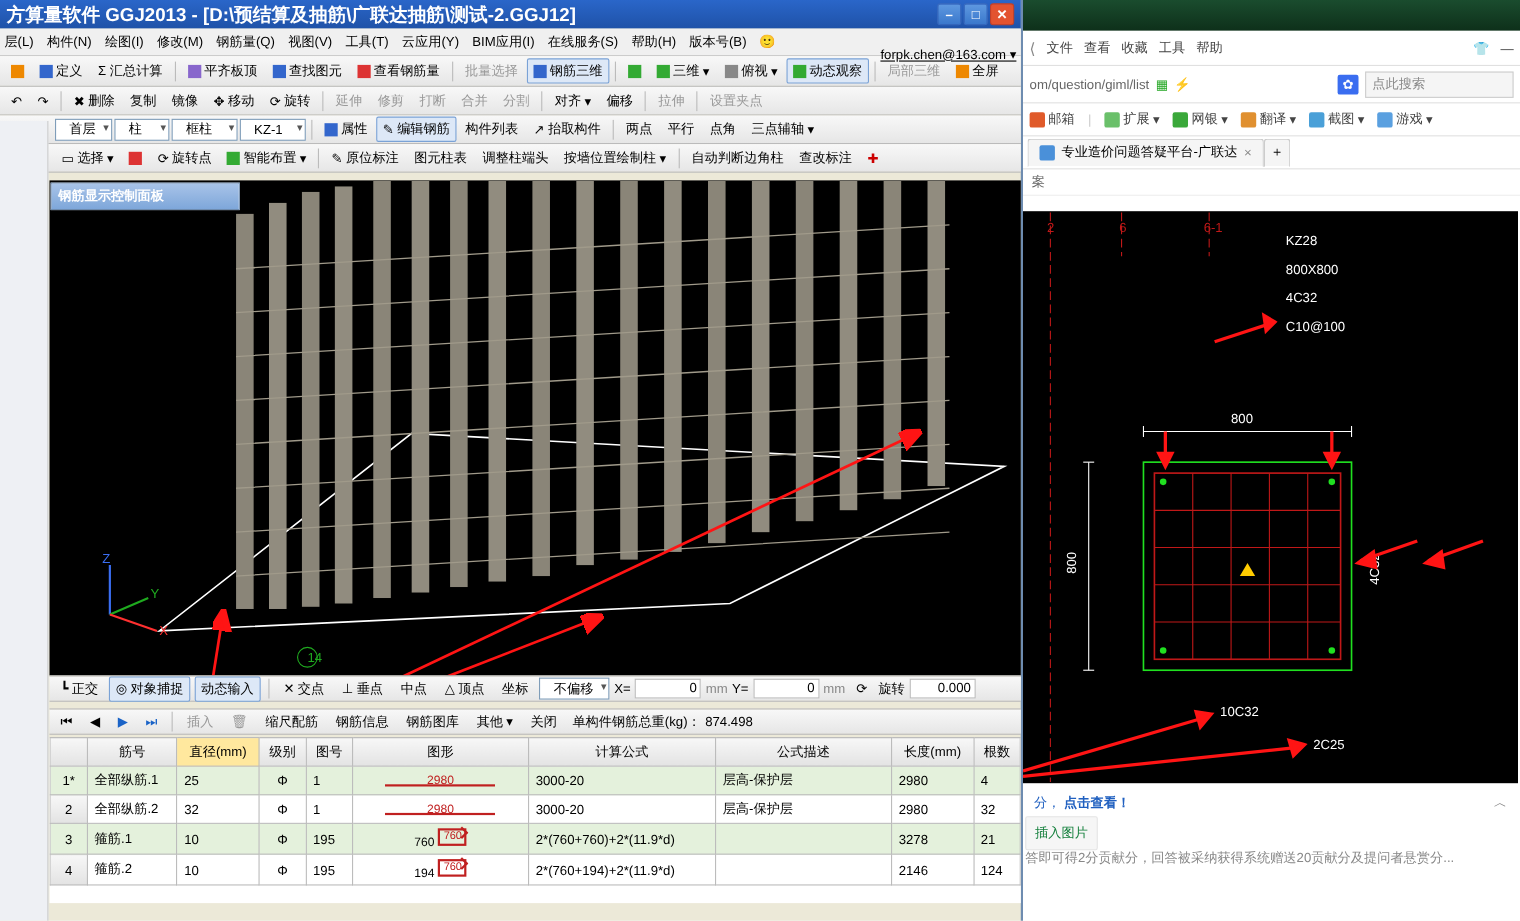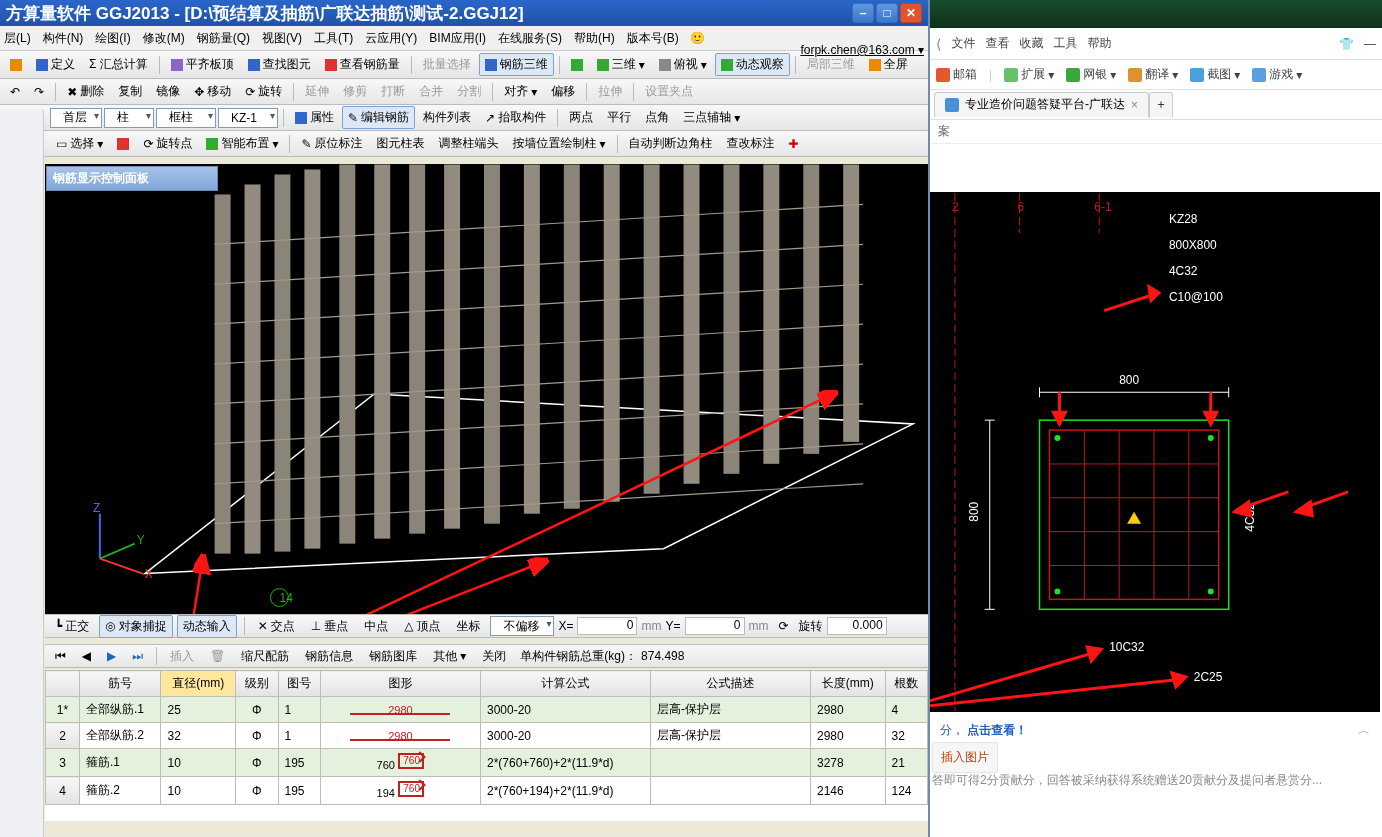--- a/index.html
+++ b/index.html
@@ -78,21 +78,21 @@
 .btab .close { color: #888; }
 .btab.add { width: 24px; padding: 0; justify-content: center; }
 .mini-row { height: 24px; border-bottom: 1px solid #eee; padding: 3px 8px; color: #666; }
 
 
 .cad-panel { position: absolute; left: 930px; top: 192px; right: 2px; height: 520px; background: #000; }
 .cad-panel svg { width: 100%; height: 100%; }
 .cad-footer { position: absolute; left: 930px; right: 2px; top: 714px; padding: 8px 10px; color: #2060c0; }
 .cad-footer .link { color: #2060c0; font-weight: bold; text-decoration: none; }
 .cad-gray { color: #888; font-size: 12px; }
-.insert-img-link { position: absolute; left: 932px; top: 742px; padding: 6px 8px; color: #c2410c; background: #f6f6f6; border: 1px solid #e4e4e4; border-radius: 2px; }
+.insert-img-link { position: absolute; left: 932px; top: 742px; padding: 6px 8px; color: #15803d; background: #f6f6f6; border: 1px solid #e4e4e4; border-radius: 2px; }
 
 
 .sq { width: 12px; height: 12px; display: inline-block; }
 .sq.red{background:#d33}.sq.blue{background:#36c}.sq.green{background:#3a3}.sq.orange{background:#e80}.sq.grey{background:#888}.sq.purple{background:#86c}
 </style>
 </head>
 <body>
 
 <div class="app-window">
 
@@ -469,20 +469,28 @@
     <span>文件</span>
     <span>查看</span>
     <span>收藏</span>
     <span>工具</span>
     <span>帮助</span>
     <span style="flex:1"></span>
     <span>👕</span>
     <span>—</span>
   </div>
 
+  <div class="browser-address">
+    <span class="addr-box">om/question/giml/list</span>
+    <span style="color:#27a827">▦</span>
+    <span style="color:#2aa52a">⚡</span>
+    <span style="flex:1"></span>
+    <span style="background:#3a6df0;color:#fff;padding:2px 4px;border-radius:2px">✿</span>
+    <span class="search-box">点此搜索</span>
+  </div>
 
   <div class="browser-ext">
     <span class="ext-item">
         <span class="ext-icon" style="background:#e05a2a"></span>
         <span>邮箱</span>
       </span>
     <span style="color:#ccc">|</span>
     <span class="ext-item"><span class="ext-icon" style="background:#6ac06a"></span><span>扩展</span> ▾</span>
     <span class="ext-item"><span class="ext-icon" style="background:#3aa83a"></span><span>网银</span> ▾</span>
     <span class="ext-item"><span class="ext-icon" style="background:#e09030"></span><span>翻译</span> ▾</span>

